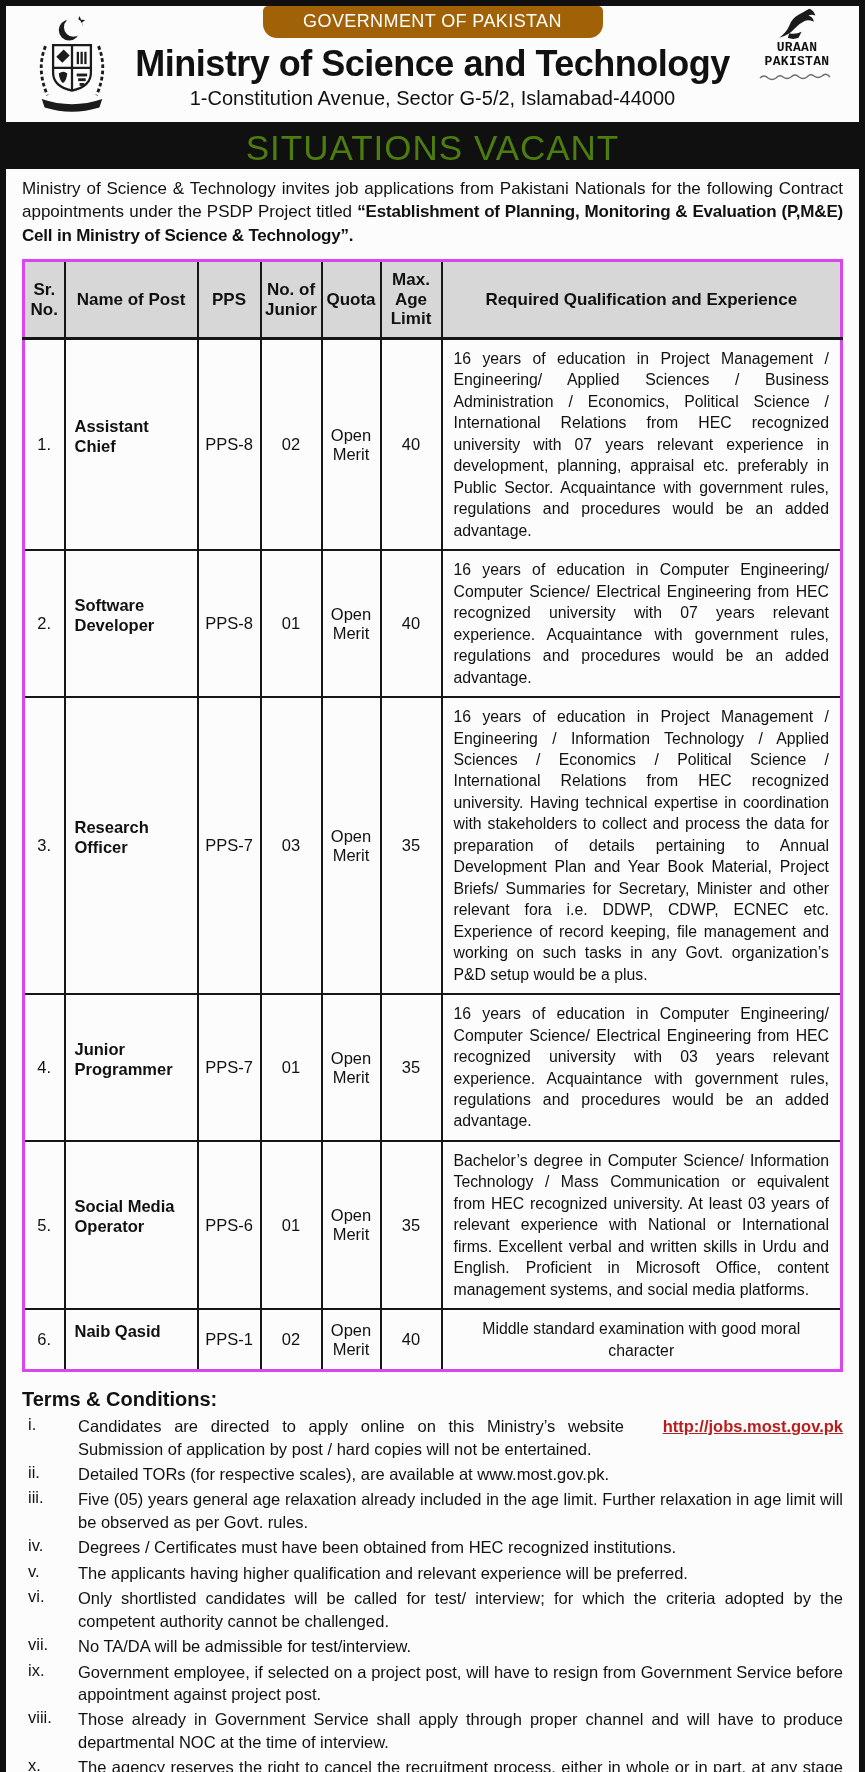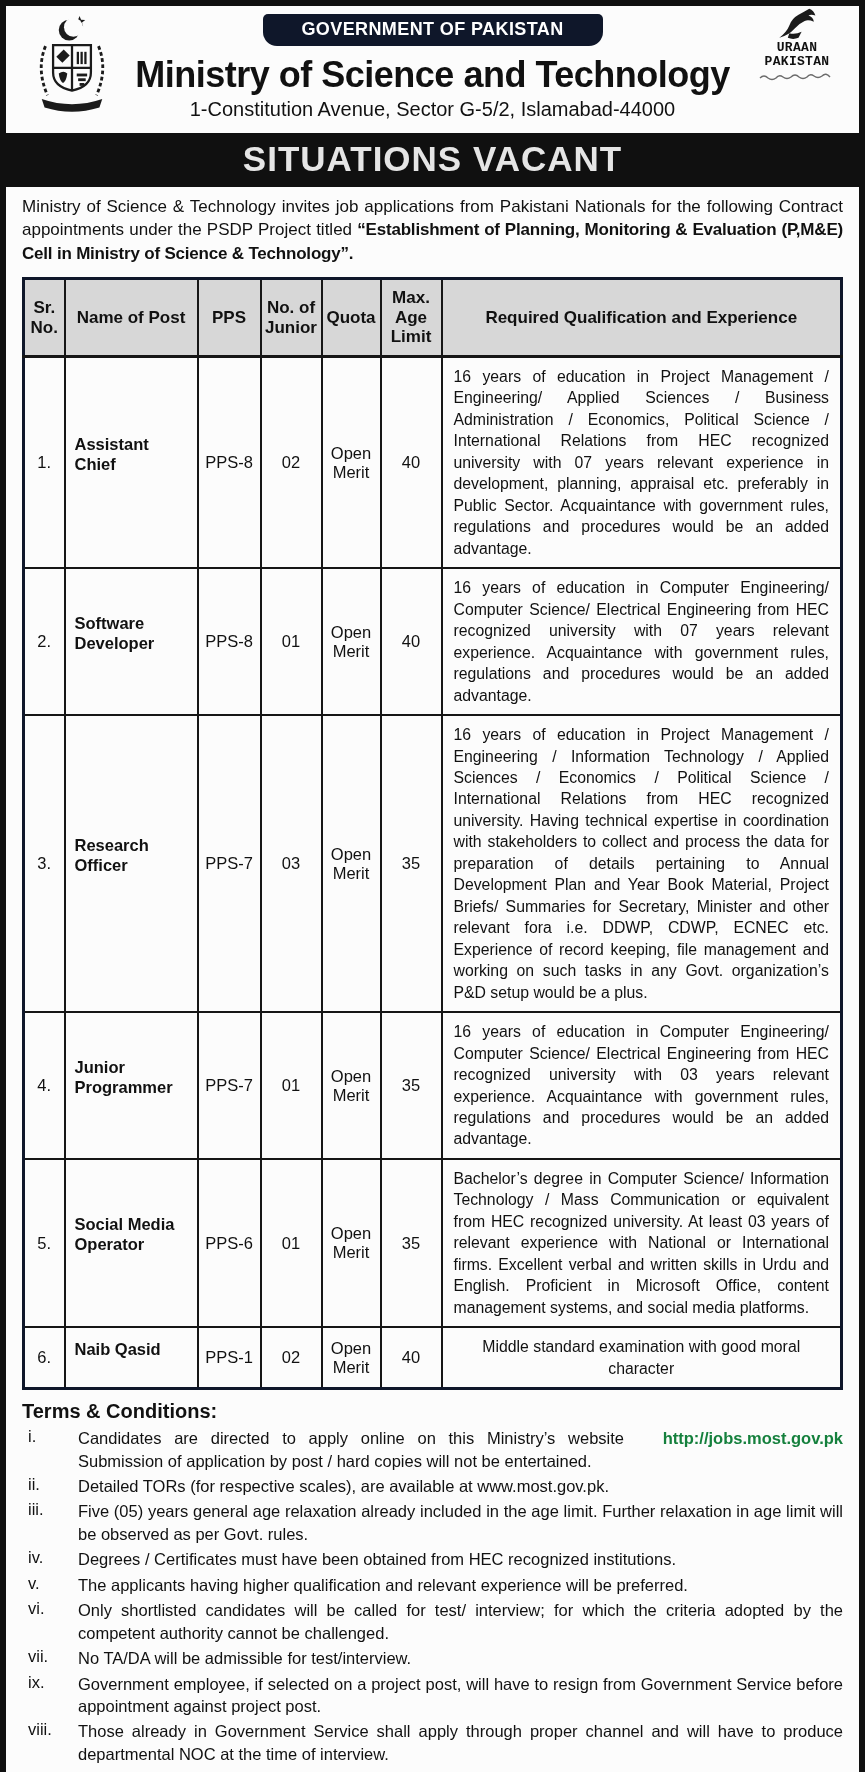--- a/index.html
+++ b/index.html
@@ -1,51 +1,51 @@
 <!DOCTYPE html>
 <html lang="en"><head>
 <meta charset="utf-8">
 <style>
   html,body{margin:0;padding:0;background:#9a9a9a;}
   *{box-sizing:border-box;}
   body{font-family:"Liberation Sans","DejaVu Sans",sans-serif;color:#111;}
   .page{width:865px;min-height:1772px;margin:0 auto;background:#fcfcfc;border:6px solid #101010;display:flex;flex-direction:column;}
   
   .hdr{position:relative;padding:0 14px 4px;}
-  .gov-badge{width:340px;margin:8px auto;background:#0f172a;color:#fff;text-align:center;
-    font-weight:bold;font-size:18px;letter-spacing:.4px;padding:5px 6px 6px;border-radius:5px 5px 14px 14px;}
+  .gov-badge{width:340px;margin:0 auto;background:#a16207;color:#fff;text-align:center;
+    font-weight:normal;font-size:18px;letter-spacing:.4px;padding:5px 6px 6px;border-radius:5px 5px 14px 14px;}
   .ministry{font-size:36px;font-weight:bold;text-align:center;margin:5px 0 0;letter-spacing:-.5px;}
   .address{font-size:20px;text-align:center;margin:2px 0 8px;}
   .emblem{position:absolute;left:18px;top:8px;}
   .uraan{position:absolute;right:14px;top:1px;width:96px;text-align:center;font-family:Liberation Mono, monospace;}
   .uraan .bird{display:block;margin:0 auto;}
   .uraan .l1,.uraan .l2{font-weight:bold;font-size:13px;line-height:1.05;letter-spacing:.3px;}
   .uraan .tagline{margin-top:2px;}
   
-  .banner{background:#101010;color:#e5e5e5;text-align:center;font-weight:bold;font-size:35px;
-    letter-spacing:1px;padding:6px 0 8px;}
+  .banner{background:#101010;color:#4d7c0f;text-align:center;font-weight:normal;font-size:35px;
+    letter-spacing:1px;padding:6px 0 1px;}
   
   .intro{padding:8px 16px 4px;font-size:17px;line-height:1.38;text-align:justify;}
   .intro b{letter-spacing:-.2px;}
   
-  table.jobs{border-collapse:collapse;margin:8px 16px 2px;width:calc(100% - 32px);border:3px solid #0f172a;}
+  table.jobs{border-collapse:collapse;margin:8px 16px 8px;width:calc(100% - 32px);border:3px solid #d946ef;}
   table.jobs th,table.jobs td{border:2px solid #161616;vertical-align:middle;}
   table.jobs th{background:#d7d7d7;font-size:17px;font-weight:bold;text-align:center;padding:8px 2px;line-height:1.15;border-bottom:3px solid #161616;}
   td.c-sr{ text-align:center;font-size:16.5px;padding:4px 2px;}
   td.c-post{font-weight:bold;font-size:16.5px;padding:4px 4px 20px 9px;line-height:1.2;}
   td.c-pps,td.c-num,td.c-quota,td.c-age{text-align:center;font-size:16.5px;padding:4px 2px;line-height:1.15;}
   td.c-qual{font-size:15.8px;line-height:1.36;text-align:justify;padding:8px 11px;}
   td.c-qual.center{text-align:center;}
   
   .terms{padding:6px 16px 10px;}
   .terms-h{font-size:20px;font-weight:bold;margin:2px 0 4px;}
   .term-row{display:flex;margin:0 0 3px;}
   .term-num{flex:0 0 56px;font-size:16.5px;padding-left:6px;}
   .term-text{flex:1;font-size:16.5px;line-height:1.36;text-align:justify;}
-  .term-text .lnk{font-weight:bold;color:#15803d;margin-left:26px;}
+  .term-text .lnk{font-weight:bold;text-decoration:underline;color:#b91c1c;margin-left:26px;}
 </style>
 </head>
 <body>
 
 <div class="page">
 
   <div class="hdr">
     <span class="emblem">
       <svg width="96" height="104" viewBox="0 0 100 110" aria-hidden="true">
         <g fill="#1b1b1b">

